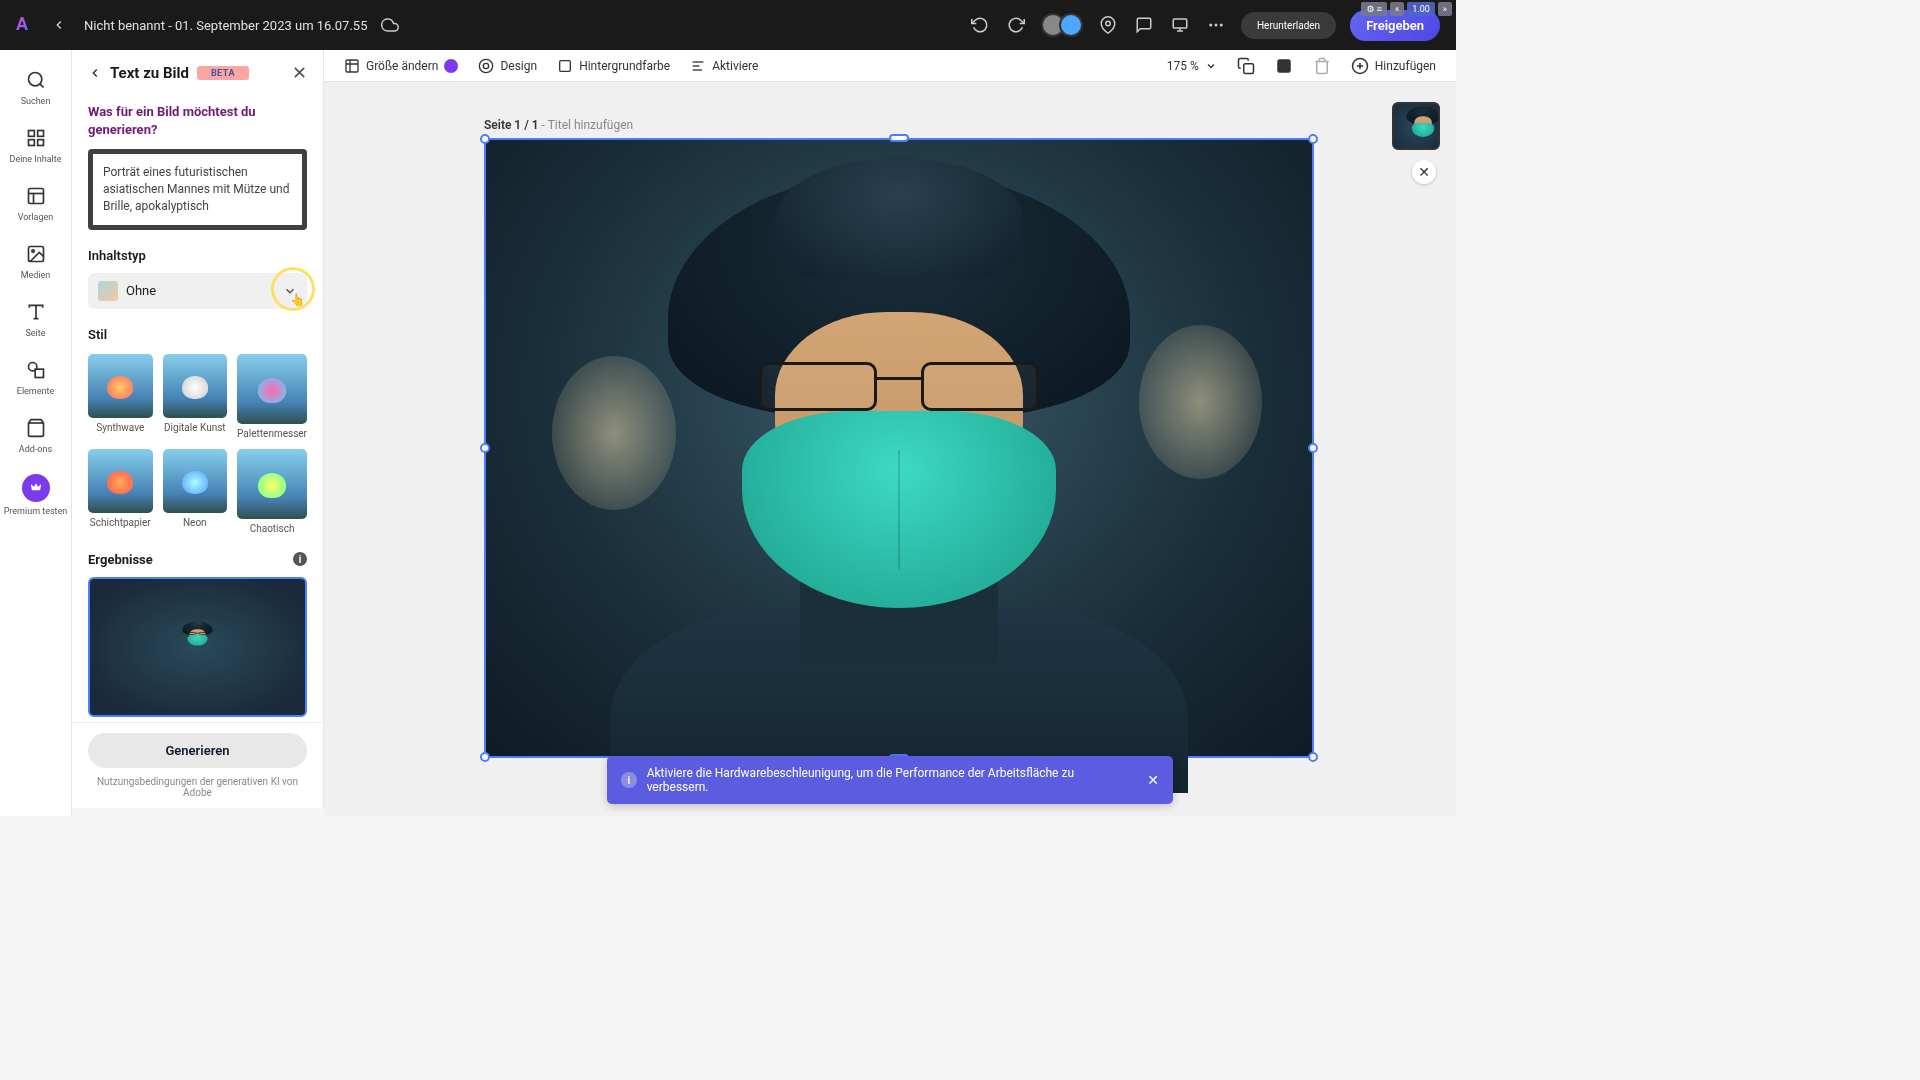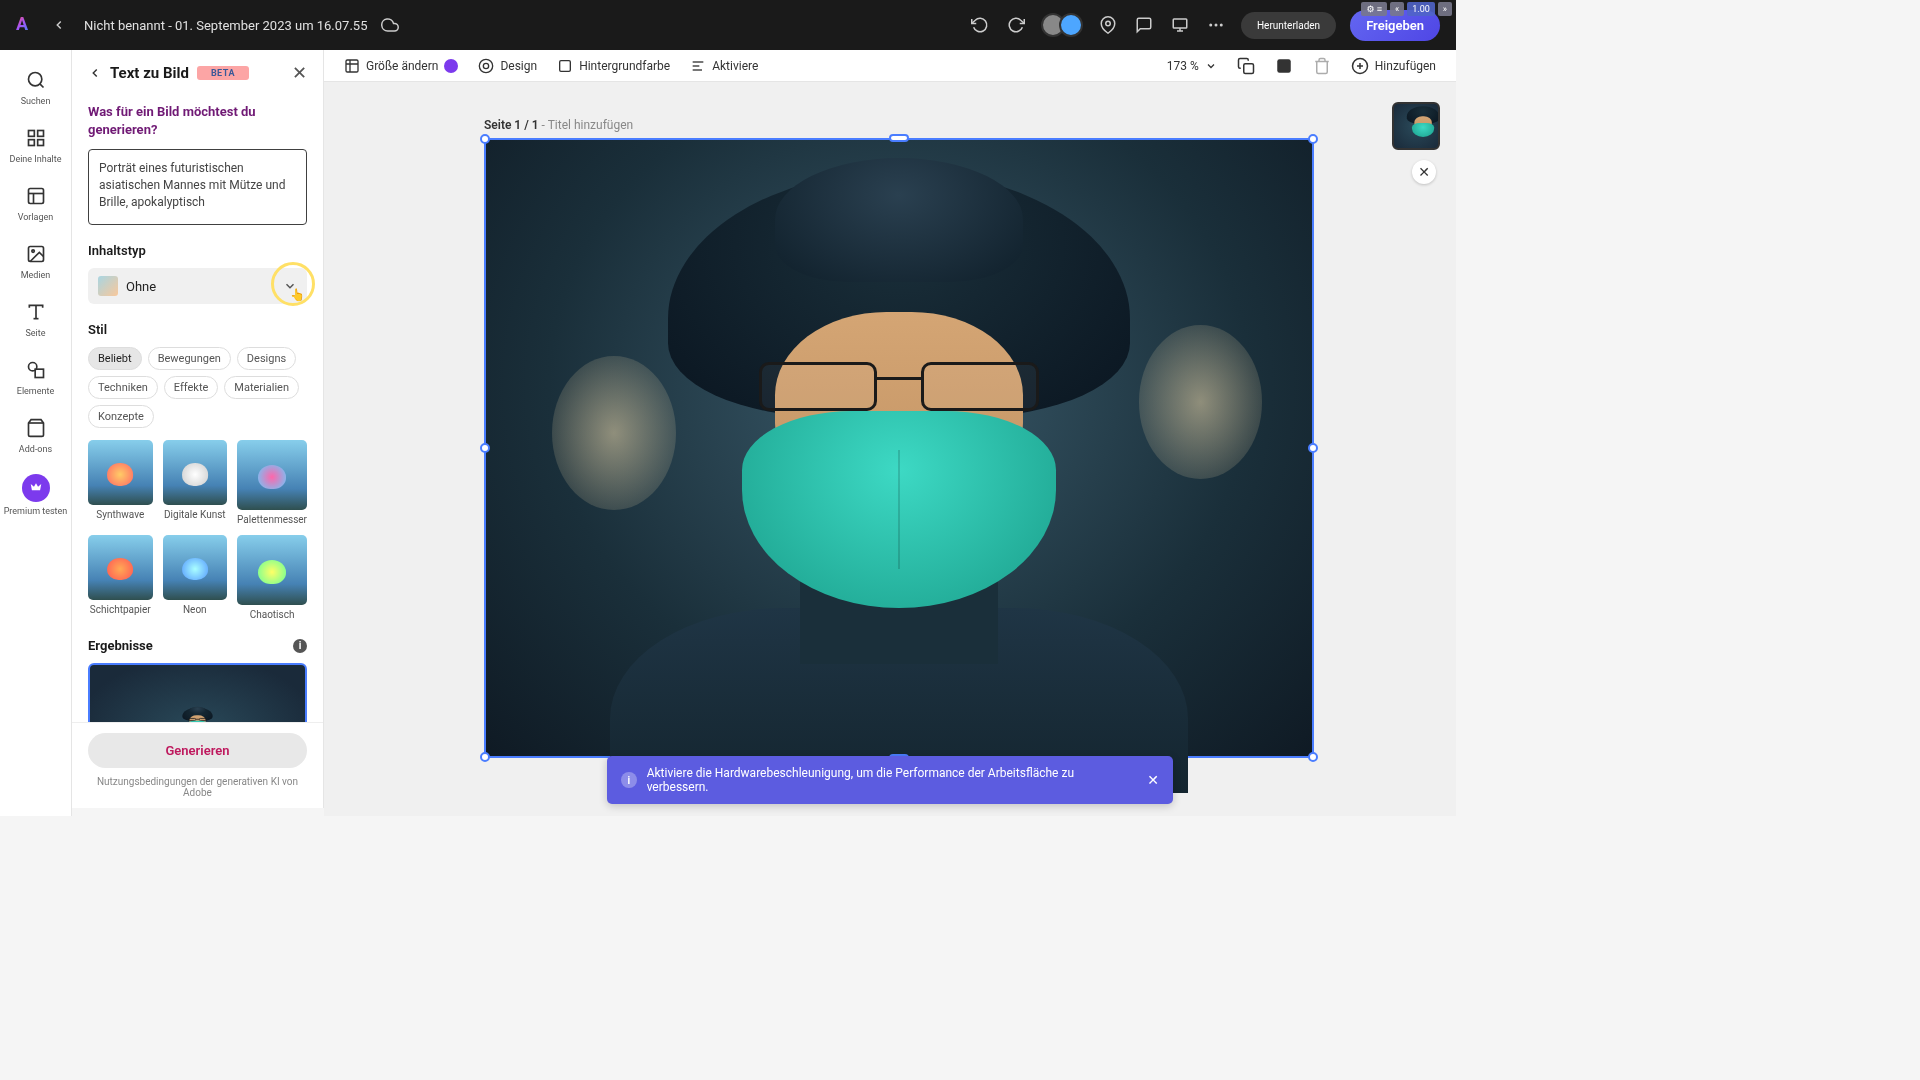--- a/index.html
+++ b/index.html
@@ -30,21 +30,21 @@
 
 
 .side-panel { position: absolute; left: 72px; top: 50px; bottom: 8px; width: 252px; background: #fff; border-right: 1px solid #e5e5e5; display: flex; flex-direction: column; }
 .panel-header { display: flex; align-items: center; padding: 12px 16px; gap: 8px; }
 .panel-back { cursor: pointer; color: #333; }
 .panel-title { font-size: 15px; font-weight: 700; color: #1a1a1a; }
 .beta-tag { background: #fca5a5; color: #3b5998; font-size: 9px; font-weight: 700; padding: 2px 14px; border-radius: 3px; letter-spacing: 0.5px; }
 .panel-close { margin-left: auto; cursor: pointer; color: #555; font-size: 18px; }
 .panel-body { flex: 1; overflow-y: auto; padding: 0 16px 8px; }
 .prompt-label { font-size: 13px; font-weight: 700; color: #701a75; margin: 8px 0 10px; line-height: 1.4; }
-.prompt-box { border: 1px solid #404040; border-radius: 4px; padding: 10px; min-height: 76px; font-size: 12px; color: #444; line-height: 1.4; }
+.prompt-box { border: 5px solid #404040; border-radius: 4px; padding: 10px; min-height: 76px; font-size: 12px; color: #444; line-height: 1.4; }
 .section-label { font-size: 13px; font-weight: 600; color: #1a1a1a; margin: 18px 0 10px; }
 .content-type-select { display: flex; align-items: center; background: #f0f0f0; border-radius: 6px; padding: 8px 10px; cursor: pointer; gap: 8px; position: relative; }
 .ct-thumb { width: 20px; height: 20px; border-radius: 3px; background: linear-gradient(135deg, #a8d5e2, #f9c89b); }
 .ct-label { font-size: 13px; color: #222; flex: 1; }
 .ct-chev { color: #555; }
 .highlight-ring { position: absolute; right: -8px; top: -6px; width: 44px; height: 44px; border: 3px solid #ffe066; border-radius: 50%; pointer-events: none; }
 .cursor-pointer { position: absolute; right: 2px; top: 20px; font-size: 12px; pointer-events: none; }
 .chips { display: flex; flex-wrap: wrap; gap: 6px; margin-top: 6px; }
 .chip { font-size: 11px; padding: 4px 9px; border: 1px solid #ddd; border-radius: 12px; color: #555; cursor: pointer; background: #fff; }
 .chip.active { background: #e6e6e6; color: #222; }
@@ -56,21 +56,21 @@
 .style-thumb.s3::after { background: radial-gradient(circle, #ff66aa, #66ccff); }
 .style-thumb.s4::after { background: radial-gradient(circle, #ffaa55, #ff5555); }
 .style-thumb.s5::after { background: radial-gradient(circle, #aaffff, #5599ff); }
 .style-thumb.s6::after { background: radial-gradient(circle, #ffff66, #66ff99); }
 .style-name { font-size: 10px; color: #555; text-align: center; }
 .results-header { display: flex; align-items: center; justify-content: space-between; margin-top: 18px; }
 .results-title { font-size: 13px; font-weight: 700; color: #1a1a1a; }
 .info-icon { width: 14px; height: 14px; border-radius: 50%; background: #555; color: #fff; display: flex; align-items: center; justify-content: center; font-size: 10px; font-weight: bold; }
 .result-thumb { margin-top: 10px; border: 2px solid #4a7dff; border-radius: 6px; overflow: hidden; height: 140px; background: radial-gradient(ellipse at center, #2a4a5a 0%, #1a2a3a 80%); position: relative; }
 .panel-footer { padding: 10px 16px; border-top: 1px solid #eee; }
-.gen-btn { width: 100%; padding: 10px; border-radius: 20px; border: none; background: #e8e8e8; color: #be185d; font-size: 13px; font-weight: 600; cursor: not-allowed; }
+.gen-btn { width: 100%; padding: 10px; border-radius: 20px; border: none; background: #e8e8e8; color: #0f172a; font-size: 13px; font-weight: 600; cursor: not-allowed; }
 .terms { font-size: 10px; color: #888; text-align: center; margin-top: 8px; }
 
 
 .canvas-toolbar { position: absolute; left: 324px; right: 0; top: 50px; height: 32px; background: #fff; border-bottom: 1px solid #e5e5e5; display: flex; align-items: center; padding: 0 20px; gap: 20px; }
 .tb-item { display: flex; align-items: center; gap: 6px; font-size: 12px; color: #333; cursor: pointer; }
 .tb-crown { width: 14px; height: 14px; border-radius: 50%; background: #7c3aed; display: inline-block; }
 .tb-spacer { flex: 1; }
 .zoom { font-size: 12px; color: #333; }
 
 
@@ -290,29 +290,20 @@
       <div class="ct-chev">
           <svg width="14" height="14" viewBox="0 0 24 24" fill="none" stroke="currentColor" stroke-width="2.5">
             <polyline points="6 9 12 15 18 9"></polyline>
           </svg>
         </div>
       <div class="highlight-ring"></div>
       <div class="cursor-pointer">👆</div>
     </div>
 
     <div class="section-label">Stil</div>
-    <div class="chips">
-      <div class="chip active">Beliebt</div>
-      <div class="chip">Bewegungen</div>
-      <div class="chip">Designs</div>
-      <div class="chip">Techniken</div>
-      <div class="chip">Effekte</div>
-      <div class="chip">Materialien</div>
-      <div class="chip">Konzepte</div>
-    </div>
     <div class="style-grid">
       <div class="style-item">
           <div class="style-thumb"></div>
           <div class="style-name">Synthwave</div>
         </div>
       <div class="style-item">
           <div class="style-thumb s2"></div>
           <div class="style-name">Digitale Kunst</div>
         </div>
       <div class="style-item">
@@ -385,21 +376,21 @@
   <div class="tb-item">
     <svg width="16" height="16" viewBox="0 0 24 24" fill="none" stroke="currentColor" stroke-width="2">
         <line x1="4" y1="6" x2="20" y2="6"></line>
         <line x1="4" y1="12" x2="14" y2="12"></line>
         <line x1="4" y1="18" x2="18" y2="18"></line>
       </svg>
     <span>Aktiviere</span>
   </div>
   <div class="tb-spacer"></div>
   <div class="tb-item zoom">
-    <span>173 %</span>
+    <span>175 %</span>
     <svg width="12" height="12" viewBox="0 0 24 24" fill="none" stroke="currentColor" stroke-width="2.5">
         <polyline points="6 9 12 15 18 9"></polyline>
       </svg>
   </div>
   <div class="tb-item">
       <svg width="18" height="18" viewBox="0 0 24 24" fill="none" stroke="currentColor" stroke-width="2">
         <rect x="9" y="9" width="13" height="13" rx="2"></rect>
         <path d="M5 15H4a2 2 0 0 1-2-2V4a2 2 0 0 1 2-2h9a2 2 0 0 1 2 2v1"></path>
       </svg>
     </div>

